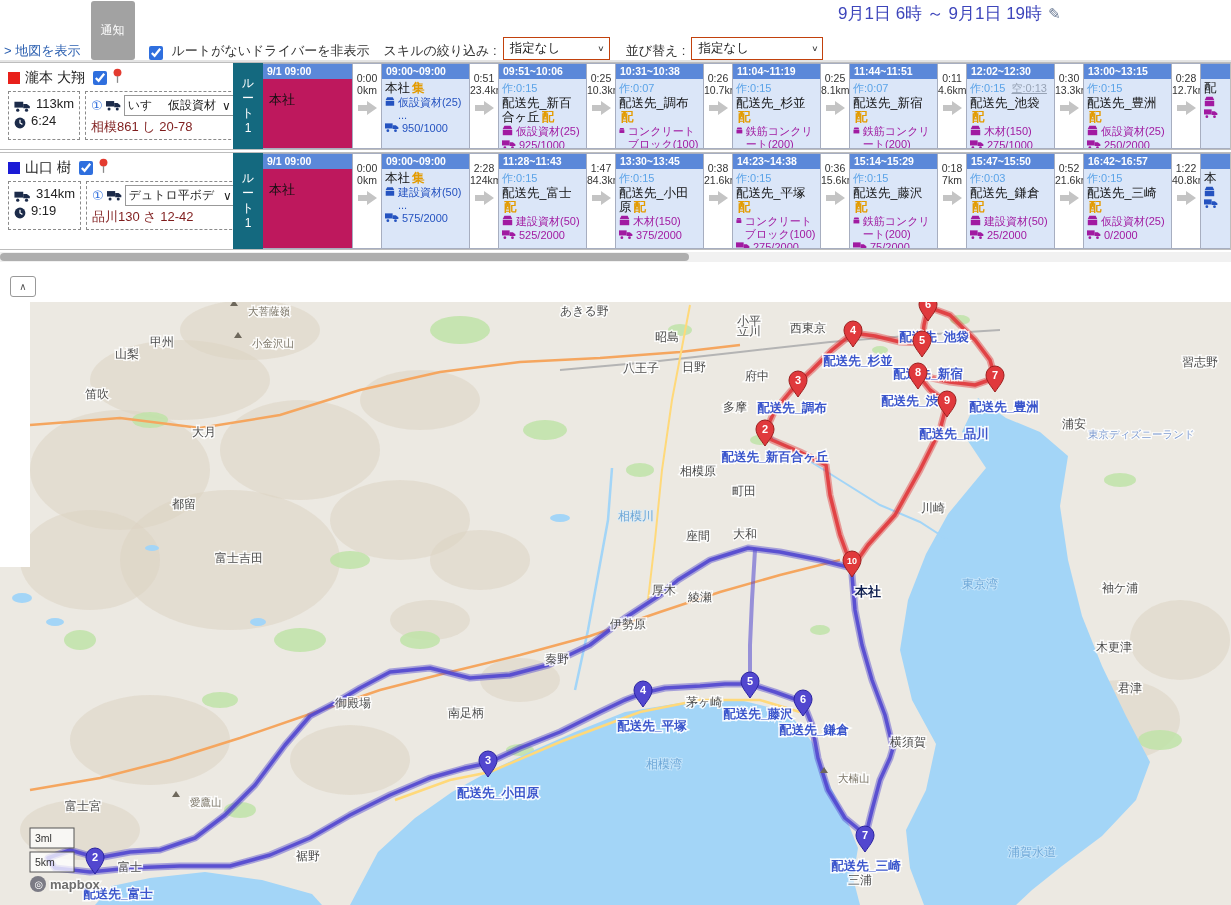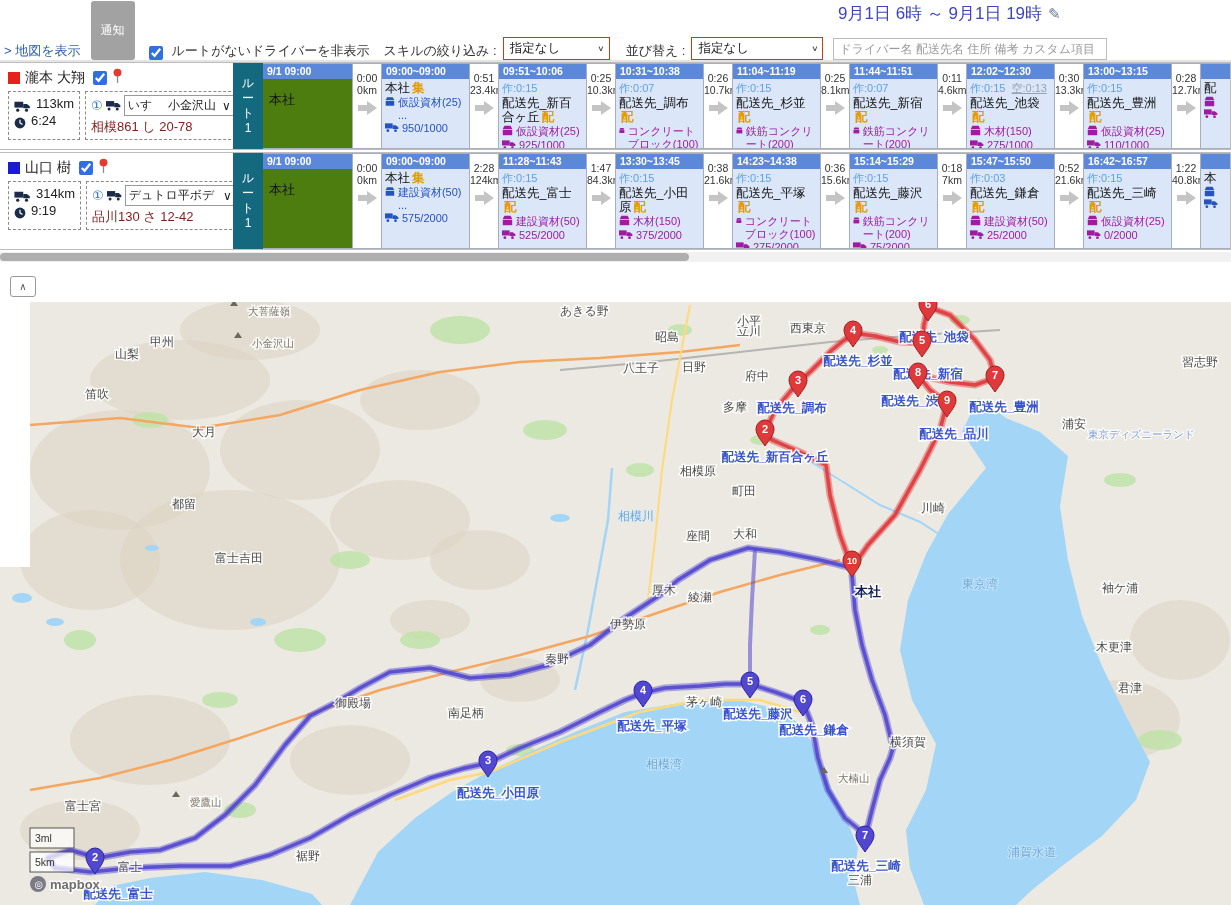--- a/index.html
+++ b/index.html
@@ -33,21 +33,21 @@
   .vehbox{flex:1;}
   .vehline{display:flex;align-items:center;gap:3px;}
   .circ1{color:#2f6fde;font-size:13px;}
   .vsel{border:1px solid #999;height:19px;width:103px;display:inline-flex;align-items:center;
         justify-content:space-between;font-size:12px;padding:0 3px;cursor:pointer;background:#fff;}
   .plate{font-size:13px;color:#7f1d1d;margin-top:2px;}
   .tstrip{display:flex;flex:1;overflow:hidden;}
   .rlabel{width:30px;flex:0 0 30px;background:#14697f;color:#fff;display:flex;flex-direction:column;
           align-items:center;justify-content:center;font-size:12px;line-height:1.25;}
   .cell{box-sizing:border-box;border:1px solid #a7aec0;border-left:none;overflow:hidden;}
-  .cell.start{width:90px;flex:0 0 90px;background:#4d7c0f;}
+  .cell.start{width:90px;flex:0 0 90px;background:#be185d;}
   .cell.stopc{width:88px;flex:0 0 88px;background:#dbe6f8;cursor:pointer;}
   .cell.travel{width:29px;flex:0 0 29px;background:#fff;text-align:center;font-size:10.5px;color:#333;padding-top:8px;}
   .cell.partialc{width:30px;flex:0 0 30px;background:#dbe6f8;}
   .chead{height:15px;background:#5b88d9;color:#fff;font-size:10.5px;font-weight:bold;
          padding:1px 0 0 4px;box-sizing:border-box;white-space:nowrap;}
   .cbody{padding:2px 3px;font-size:11px;line-height:1.2;}
   .startname{font-size:13px;color:#111;padding:12px 0 0 6px;}
   .workline{color:#5ba3e8;font-size:11px;margin:1px 0;}
   .workline .idle{color:#97a3b5;margin-left:6px;text-decoration:underline;}
   .stopname{font-size:12.5px;color:#111;line-height:1.12;margin:0 0;}
@@ -87,21 +87,20 @@
   <span class="tb-label" style="margin-left:8px">スキルの絞り込み :</span>
   <span class="sel" style="width:95px">
       <span>指定なし</span>
       <span class="car">∨</span>
     </span>
   <span class="tb-label" style="margin-left:10px">並び替え :</span>
   <span class="sel" style="width:120px">
       <span>指定なし</span>
       <span class="car">∨</span>
     </span>
-  <input class="search" placeholder="ドライバー名 配送先名 住所 備考 カスタム項目" style="">
 </div>
 
 <div id="routes">
     <div class="drow r0">
       <div class="dcard">
         <div class="dname">
           <span class="csq" style="background: rgb(232, 32, 26);"></span>
           <span>瀧本 大翔</span>
           <input type="checkbox" checked="" style="">
           <span style="margin-left: 2px;"><svg width="11" height="16" viewBox="0 0 12 17">
@@ -131,21 +130,21 @@
           <div class="dashbox vehbox">
             <div class="vehline">
               <span class="circ1">①</span>
               <svg width="15" height="11" viewBox="0 0 22 15">
                 <rect x="0" y="1" width="12" height="8" fill="#1c2b4a"></rect>
                 <path d="M12 4h5l4 3v3h-9z" fill="#1c2b4a"></path>
                 <circle cx="4.5" cy="12.5" r="2.2" fill="#1c2b4a"></circle>
                 <circle cx="16.5" cy="12.5" r="2.2" fill="#1c2b4a"></circle>
               </svg>
               <span class="vsel">
-                <span>いすゞ 小金沢山</span>
+                <span>いすゞ 仮設資材</span>
                 <span class="car">∨</span>
               </span>
             </div>
             <div class="plate">相模861 し 20-78</div>
           </div>
         </div>
       </div>
       <div class="tstrip">
         <div class="rlabel">
           <span>ル</span>
@@ -328,21 +327,21 @@
               </svg>
               <span>仮設資材(25)</span>
             </div>
             <div class="loadline delivcol">
               <svg width="14" height="11" viewBox="0 0 22 15">
                 <rect x="0" y="1" width="12" height="8" fill="#a11aa1"></rect>
                 <path d="M12 4h5l4 3v3h-9z" fill="#a11aa1"></path>
                 <circle cx="4.5" cy="12.5" r="2.2" fill="#a11aa1"></circle>
                 <circle cx="16.5" cy="12.5" r="2.2" fill="#a11aa1"></circle>
               </svg>
-              <span>110/1000</span>
+              <span>250/2000</span>
             </div>
           </div>
         </div>
         <div class="cell travel">
           <div>0:28</div>
                    <div>12.7km</div>
                    <div class="arrow"><svg width="19" height="16" viewBox="0 0 19 16">
               <path d="M0 5 h9 V1 l10 7 -10 7 v-4 H0 z" fill="#c4c4c4"></path>
             </svg></div>
         </div>

